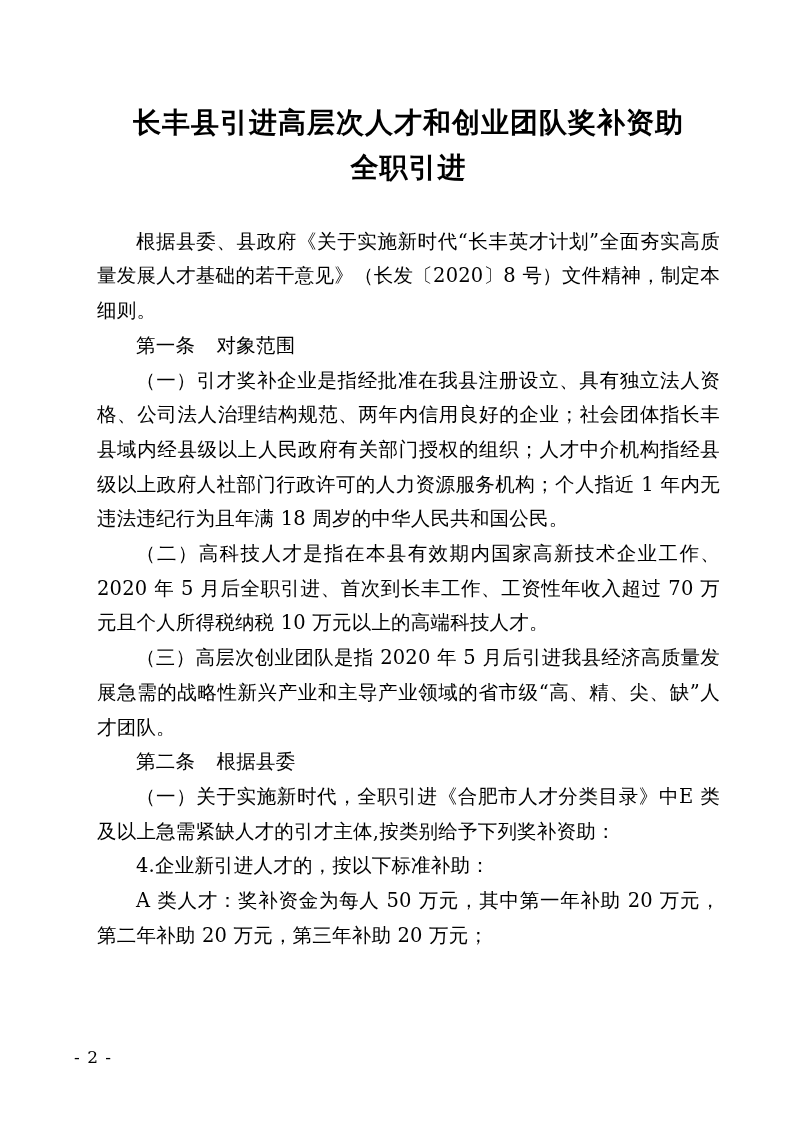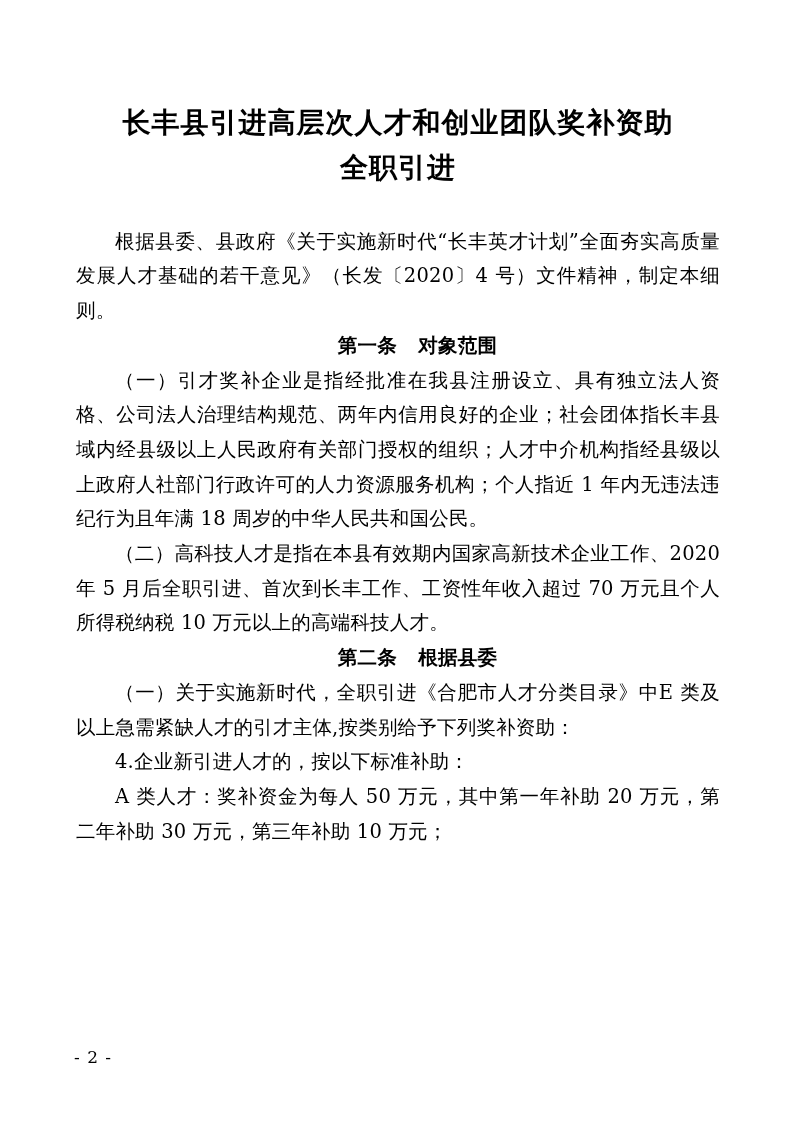--- a/index.html
+++ b/index.html
@@ -13,21 +13,21 @@
     font-family: "DejaVu Serif", serif;
     color: #000000;
     position: relative;
     overflow: hidden;
   }
   .page {
     position: relative;
     width: 794px;
     height: 1123px;
     box-sizing: border-box;
-    padding: 78px 74px 0 76px;
+    padding: 78px 74px 0 97px;
   }
   .doc-title {
     text-align: center;
     font-size: 28px;
     font-weight: bold;
     line-height: 1.62;
     letter-spacing: 1px;
     margin: 22px 0 0 0;
     font-family: "DejaVu Serif", serif;
   }
@@ -44,23 +44,22 @@
     text-align: justify;
     text-justify: inter-ideograph;
     text-indent: 2em;
     letter-spacing: 0.2px;
   }
   p.heading {
     margin: 0;
     font-size: 19.5px;
     line-height: 1.78;
     text-indent: 2em;
-    font-weight: bold;
+    font-weight: normal;
     letter-spacing: 0.2px;
-    text-align: center;
   }
   p.heading .gap {
     display: inline-block;
     width: 1.1em;
   }
   .page-number {
     position: absolute;
     left: 0;
     right: 0;
     bottom: 56px;
@@ -75,34 +74,35 @@
 
 <div class="page">
 
   <h1 class="doc-title">
     <span class="line">长丰县引进高层次人才和创业团队奖补资助</span>
     <span class="line">全职引进</span>
   </h1>
 
   <div class="body-text">
 
-    <p class="para">根据县委、县政府《关于实施新时代“长丰英才计划”全面夯实高质量发展人才基础的若干意见》（长发〔2020〕4 号）文件精神，制定本细则。</p>
+    <p class="para">根据县委、县政府《关于实施新时代“长丰英才计划”全面夯实高质量发展人才基础的若干意见》（长发〔2020〕8 号）文件精神，制定本细则。</p>
 
     <p class="heading"><span>第一条</span><span class="gap"></span><span>对象范围</span></p>
 
     <p class="para">（一）引才奖补企业是指经批准在我县注册设立、具有独立法人资格、公司法人治理结构规范、两年内信用良好的企业；社会团体指长丰县域内经县级以上人民政府有关部门授权的组织；人才中介机构指经县级以上政府人社部门行政许可的人力资源服务机构；个人指近 1 年内无违法违纪行为且年满 18 周岁的中华人民共和国公民。</p>
 
     <p class="para">（二）高科技人才是指在本县有效期内国家高新技术企业工作、2020 年 5 月后全职引进、首次到长丰工作、工资性年收入超过 70 万元且个人所得税纳税 10 万元以上的高端科技人才。</p>
 
+    <p class="para">（三）高层次创业团队是指 2020 年 5 月后引进我县经济高质量发展急需的战略性新兴产业和主导产业领域的省市级“高、精、尖、缺”人才团队。</p>
 
     <p class="heading"><span>第二条</span><span class="gap"></span><span>根据县委</span></p>
 
     <p class="para">（一）关于实施新时代，全职引进《合肥市人才分类目录》中E 类及以上急需紧缺人才的引才主体,按类别给予下列奖补资助：</p>
 
     <p class="para">4.企业新引进人才的，按以下标准补助：</p>
 
-    <p class="para">A 类人才：奖补资金为每人 50 万元，其中第一年补助 20 万元，第二年补助 30 万元，第三年补助 10 万元；</p>
+    <p class="para">A 类人才：奖补资金为每人 50 万元，其中第一年补助 20 万元，第二年补助 20 万元，第三年补助 20 万元；</p>
 
   </div>
 
   <div class="page-number">- 2 -</div>
 
 </div>
 
 </body></html>

